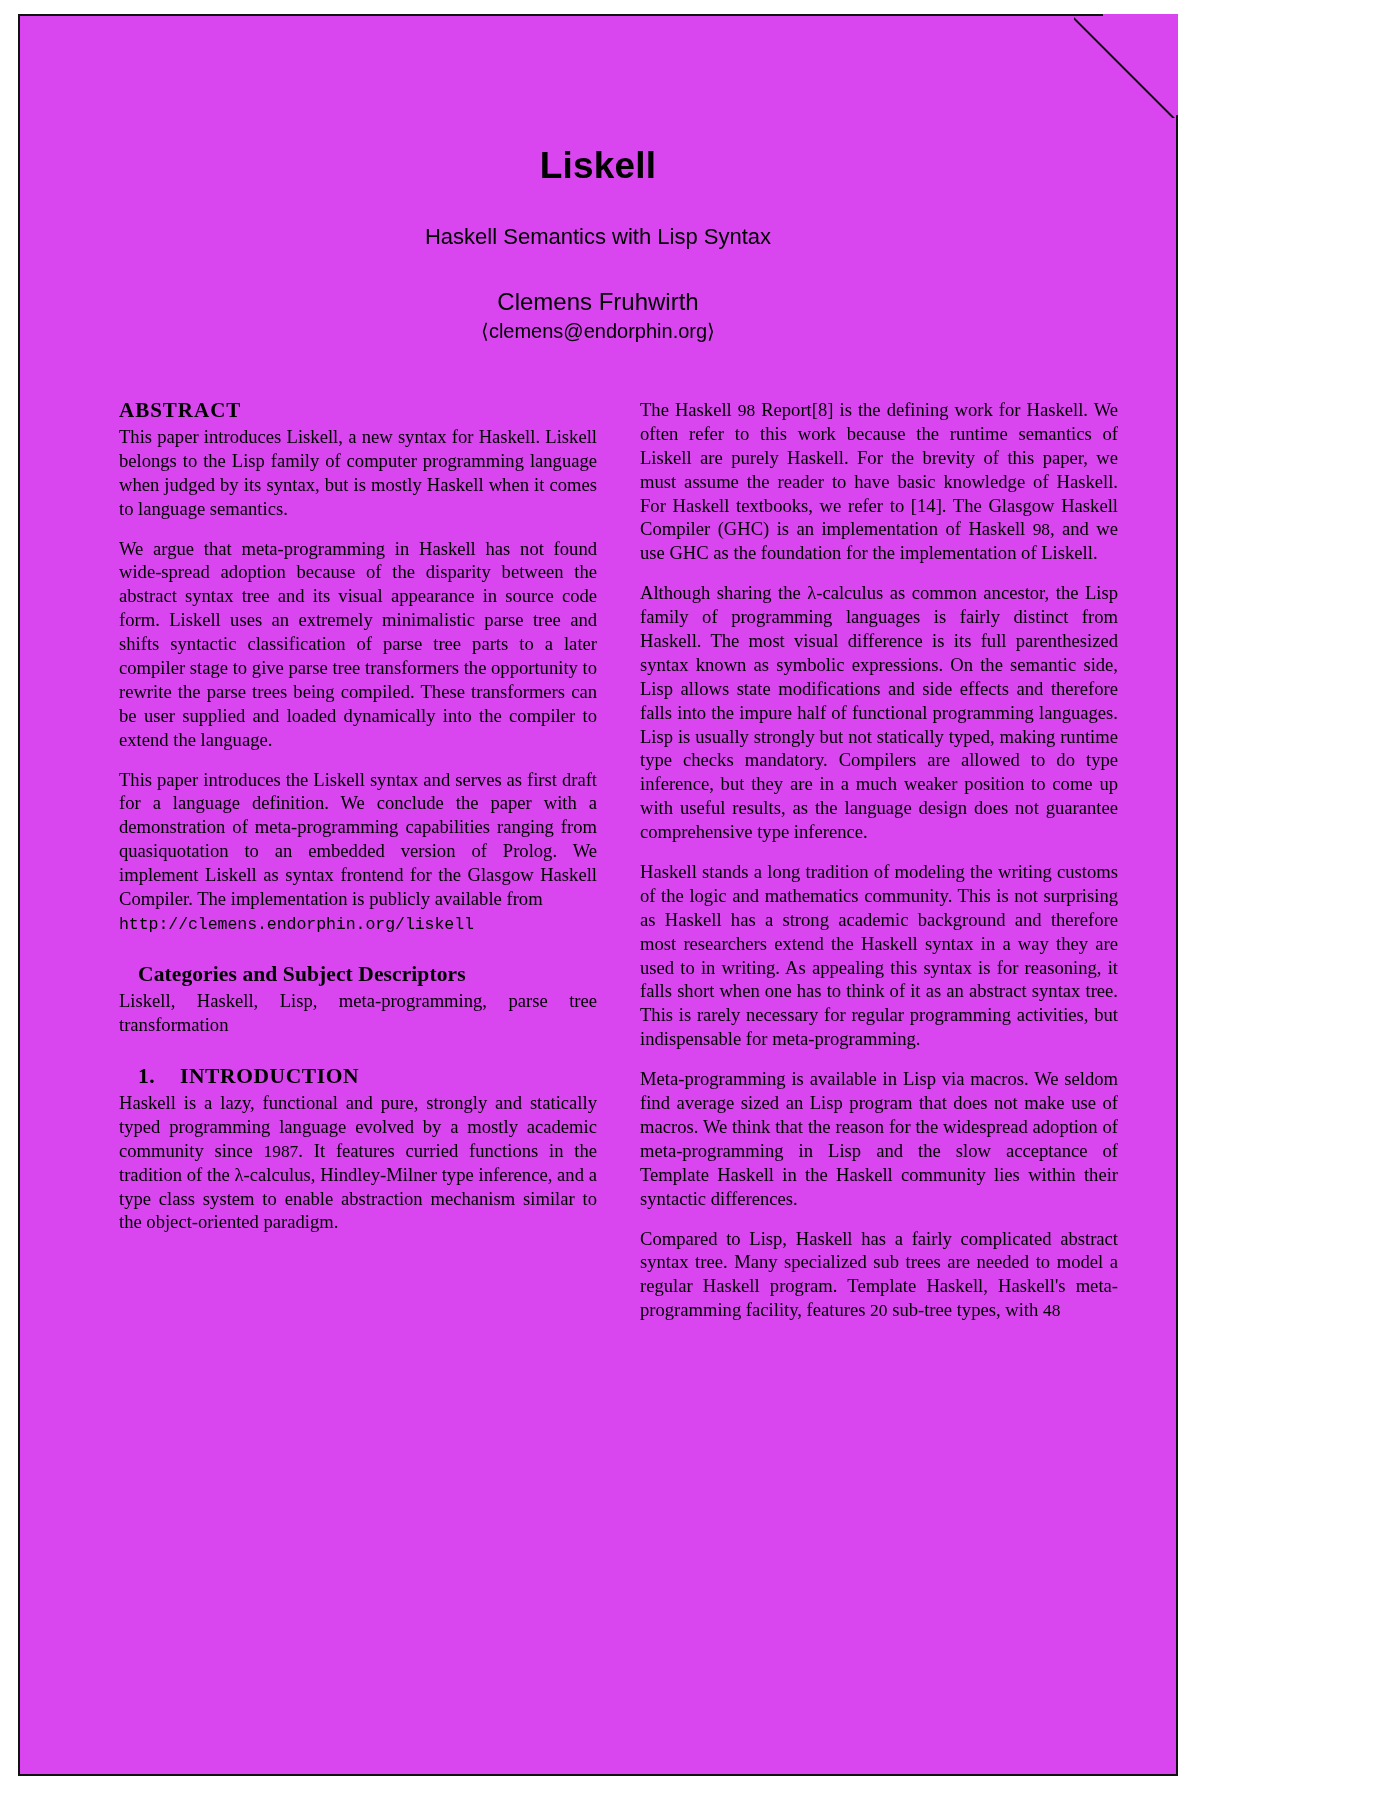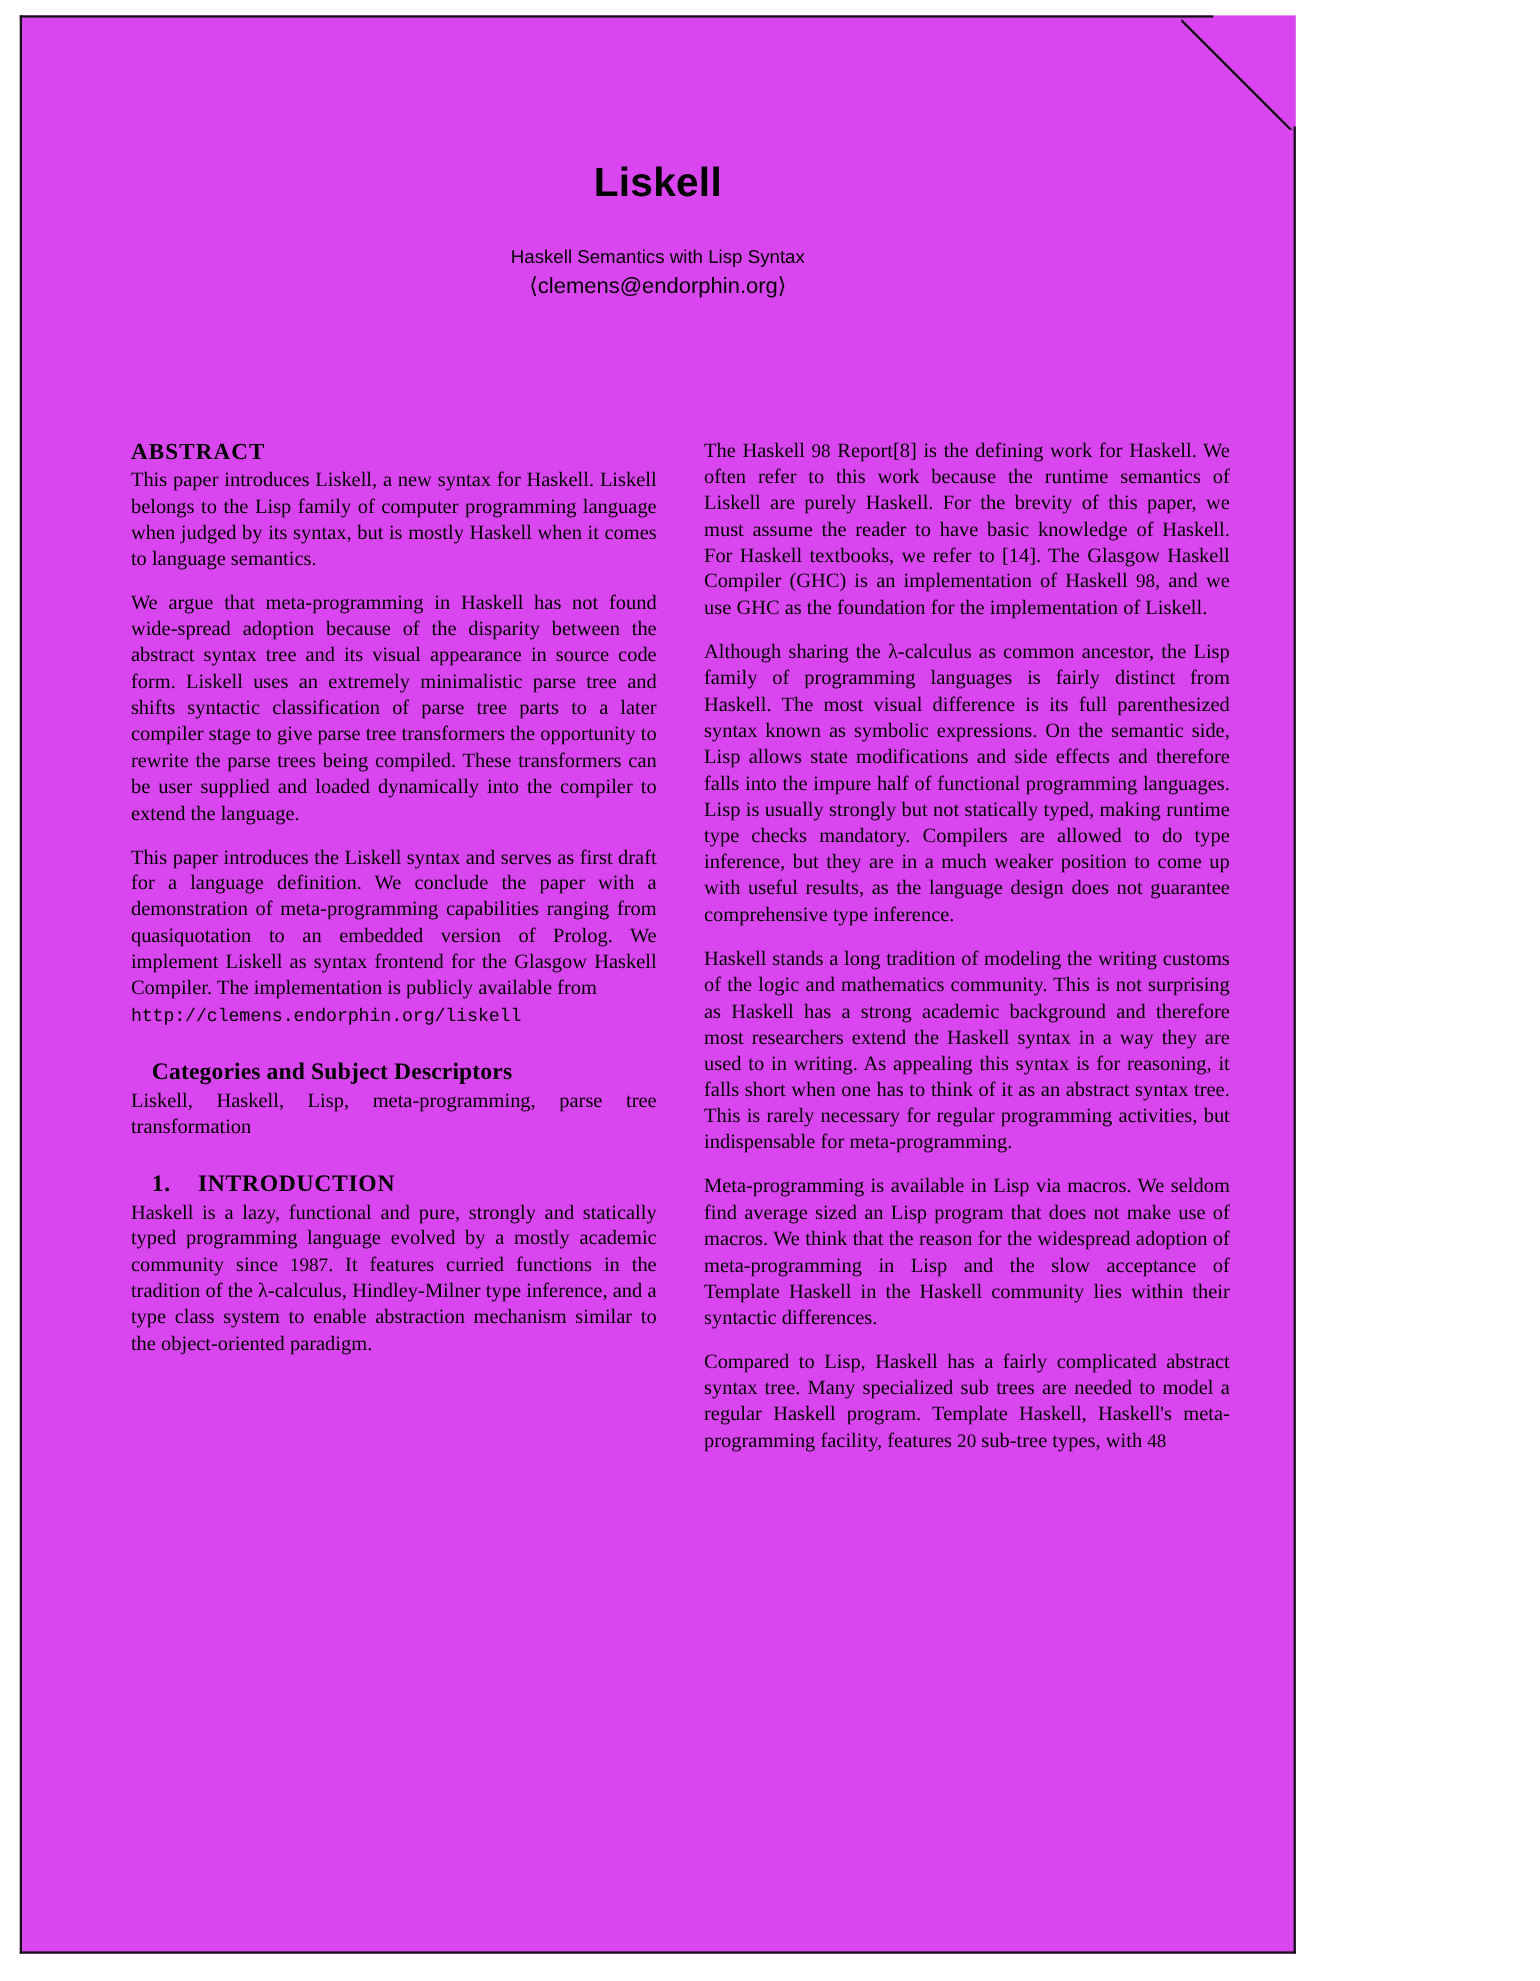--- a/index.html
+++ b/index.html
@@ -62,21 +62,21 @@
     font-family: "Liberation Sans", sans-serif;
   }
   #paper-title {
     margin-top: 131px;
     font-size: 37px;
     font-weight: bold;
     letter-spacing: 0.2px;
   }
   #paper-subtitle {
     margin-top: 37px;
-    font-size: 17px;
+    font-size: 22px;
     font-weight: normal;
   }
   #author-name {
     margin-top: 38px;
     font-size: 24px;
   }
   #author-email {
     margin-top: 3px;
     font-size: 20px;
   }
@@ -150,20 +150,21 @@
   <div class="edge edge-right"></div>
   <div class="edge edge-top"></div>
   <div class="edge edge-bottom"></div>
   <div class="fold-wrap">
     <div class="fold-line"></div>
   </div>
 
   <div id="doc-header">
     <div id="paper-title">Liskell</div>
     <div id="paper-subtitle">Haskell Semantics with Lisp Syntax</div>
+    <div id="author-name">Clemens Fruhwirth</div>
     <div id="author-email">⟨clemens@endorphin.org⟩</div>
   </div>
 
   <div id="columns">
 
     <div class="column">
 
       <div class="sec-head abstract-head">ABSTRACT</div>
 
       <p class="body">This paper introduces Liskell, a new syntax for Haskell. Liskell belongs to the Lisp family of computer programming language when judged by its syntax, but is mostly Haskell when it comes to language semantics.</p>

